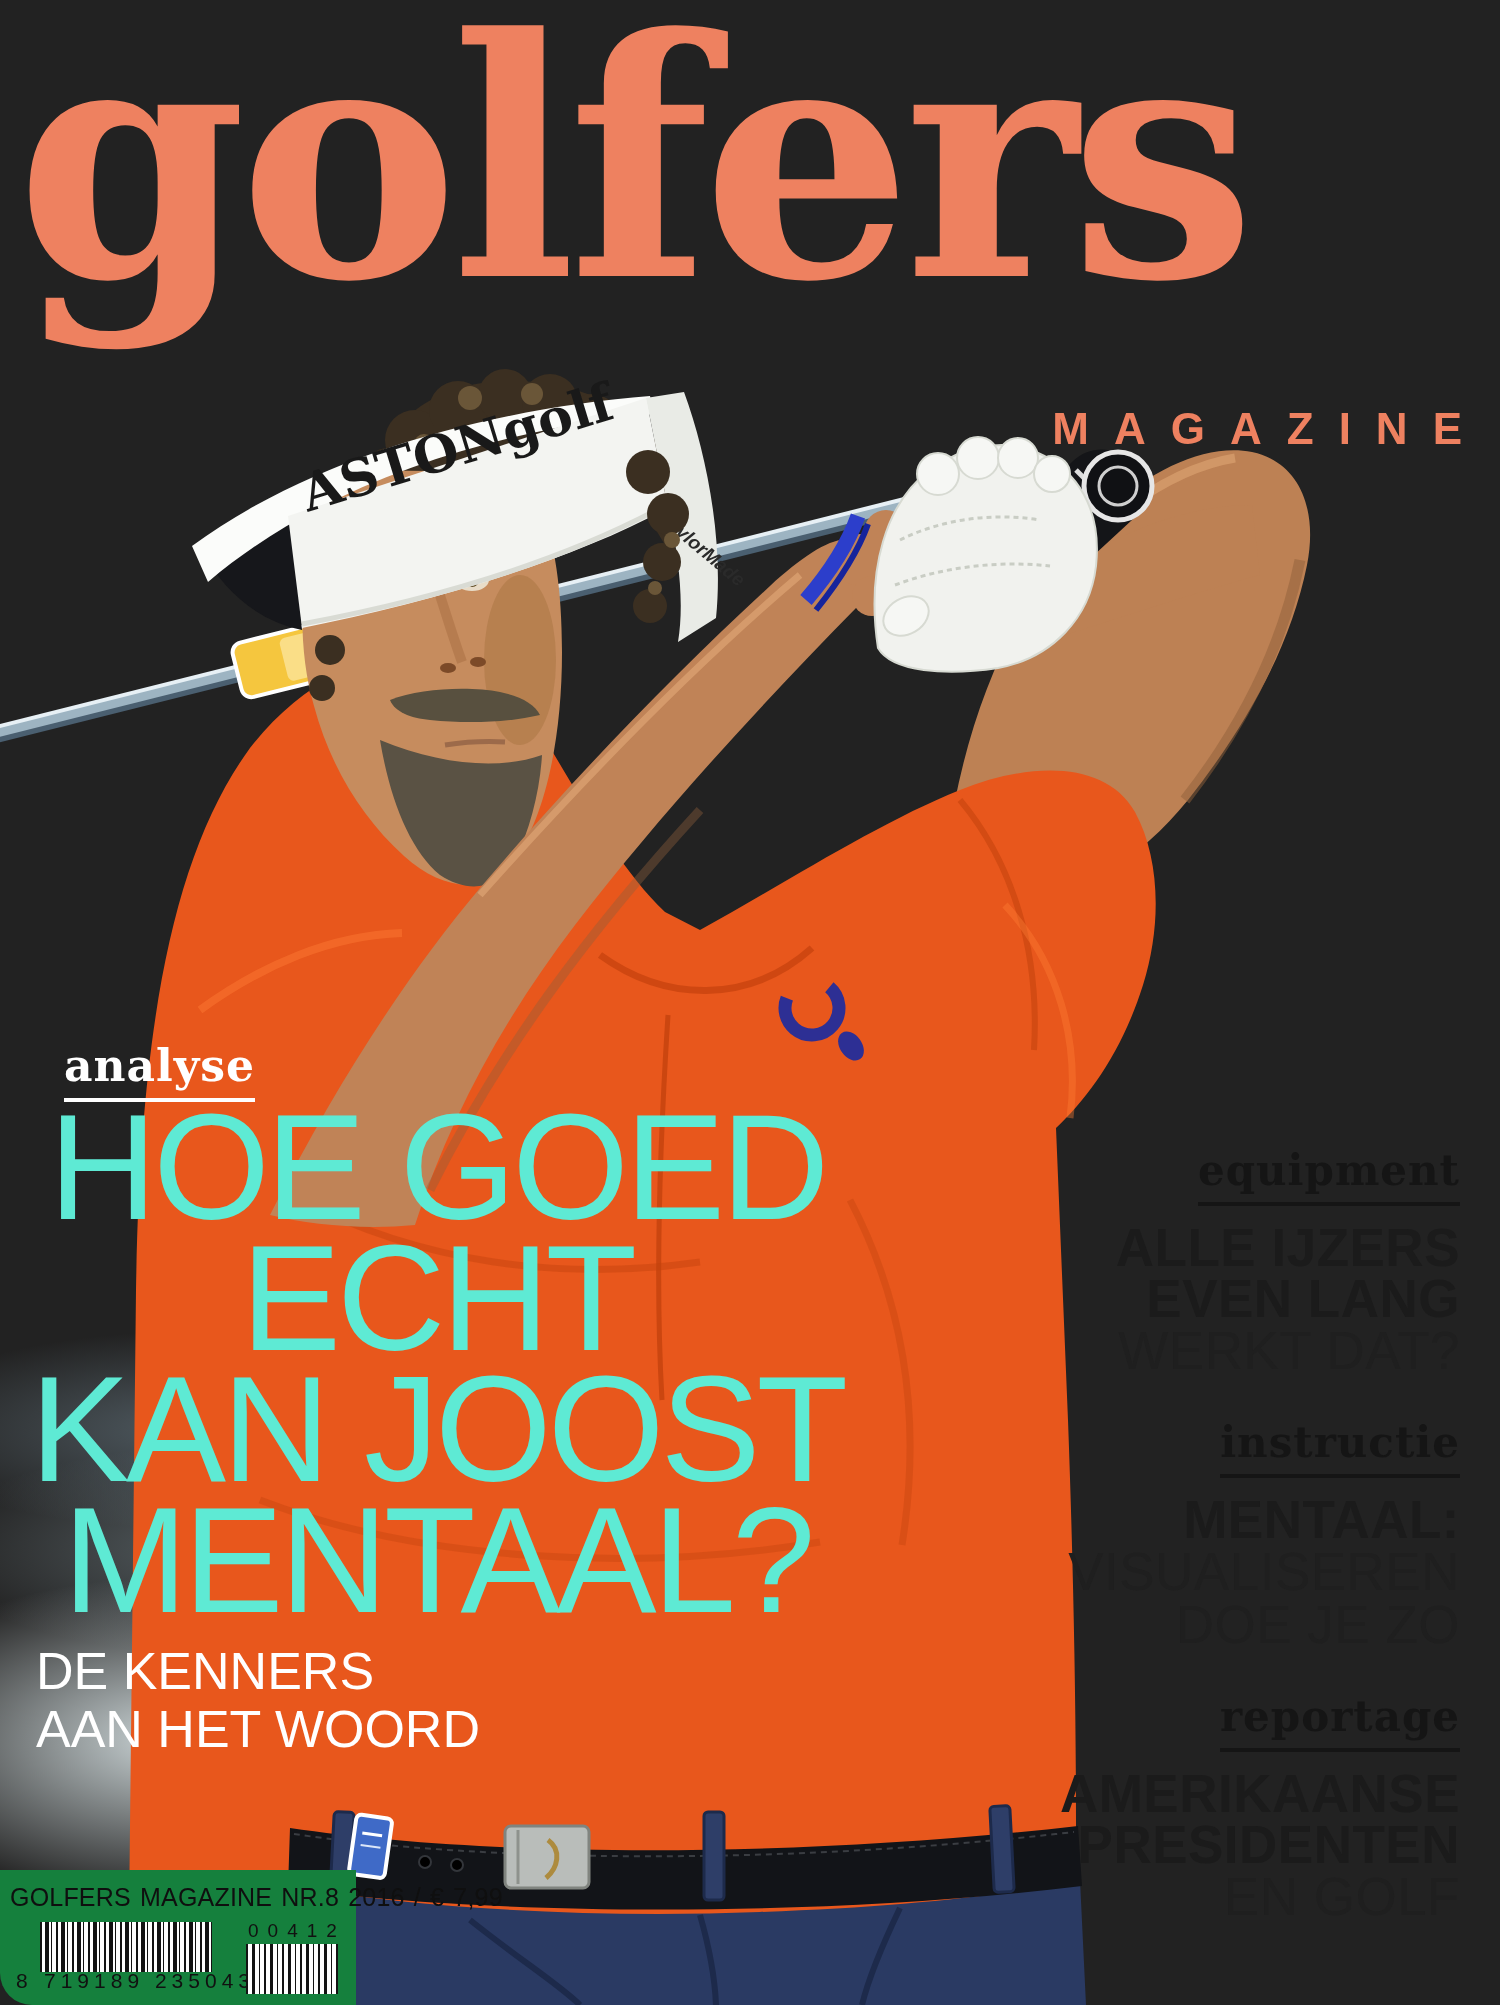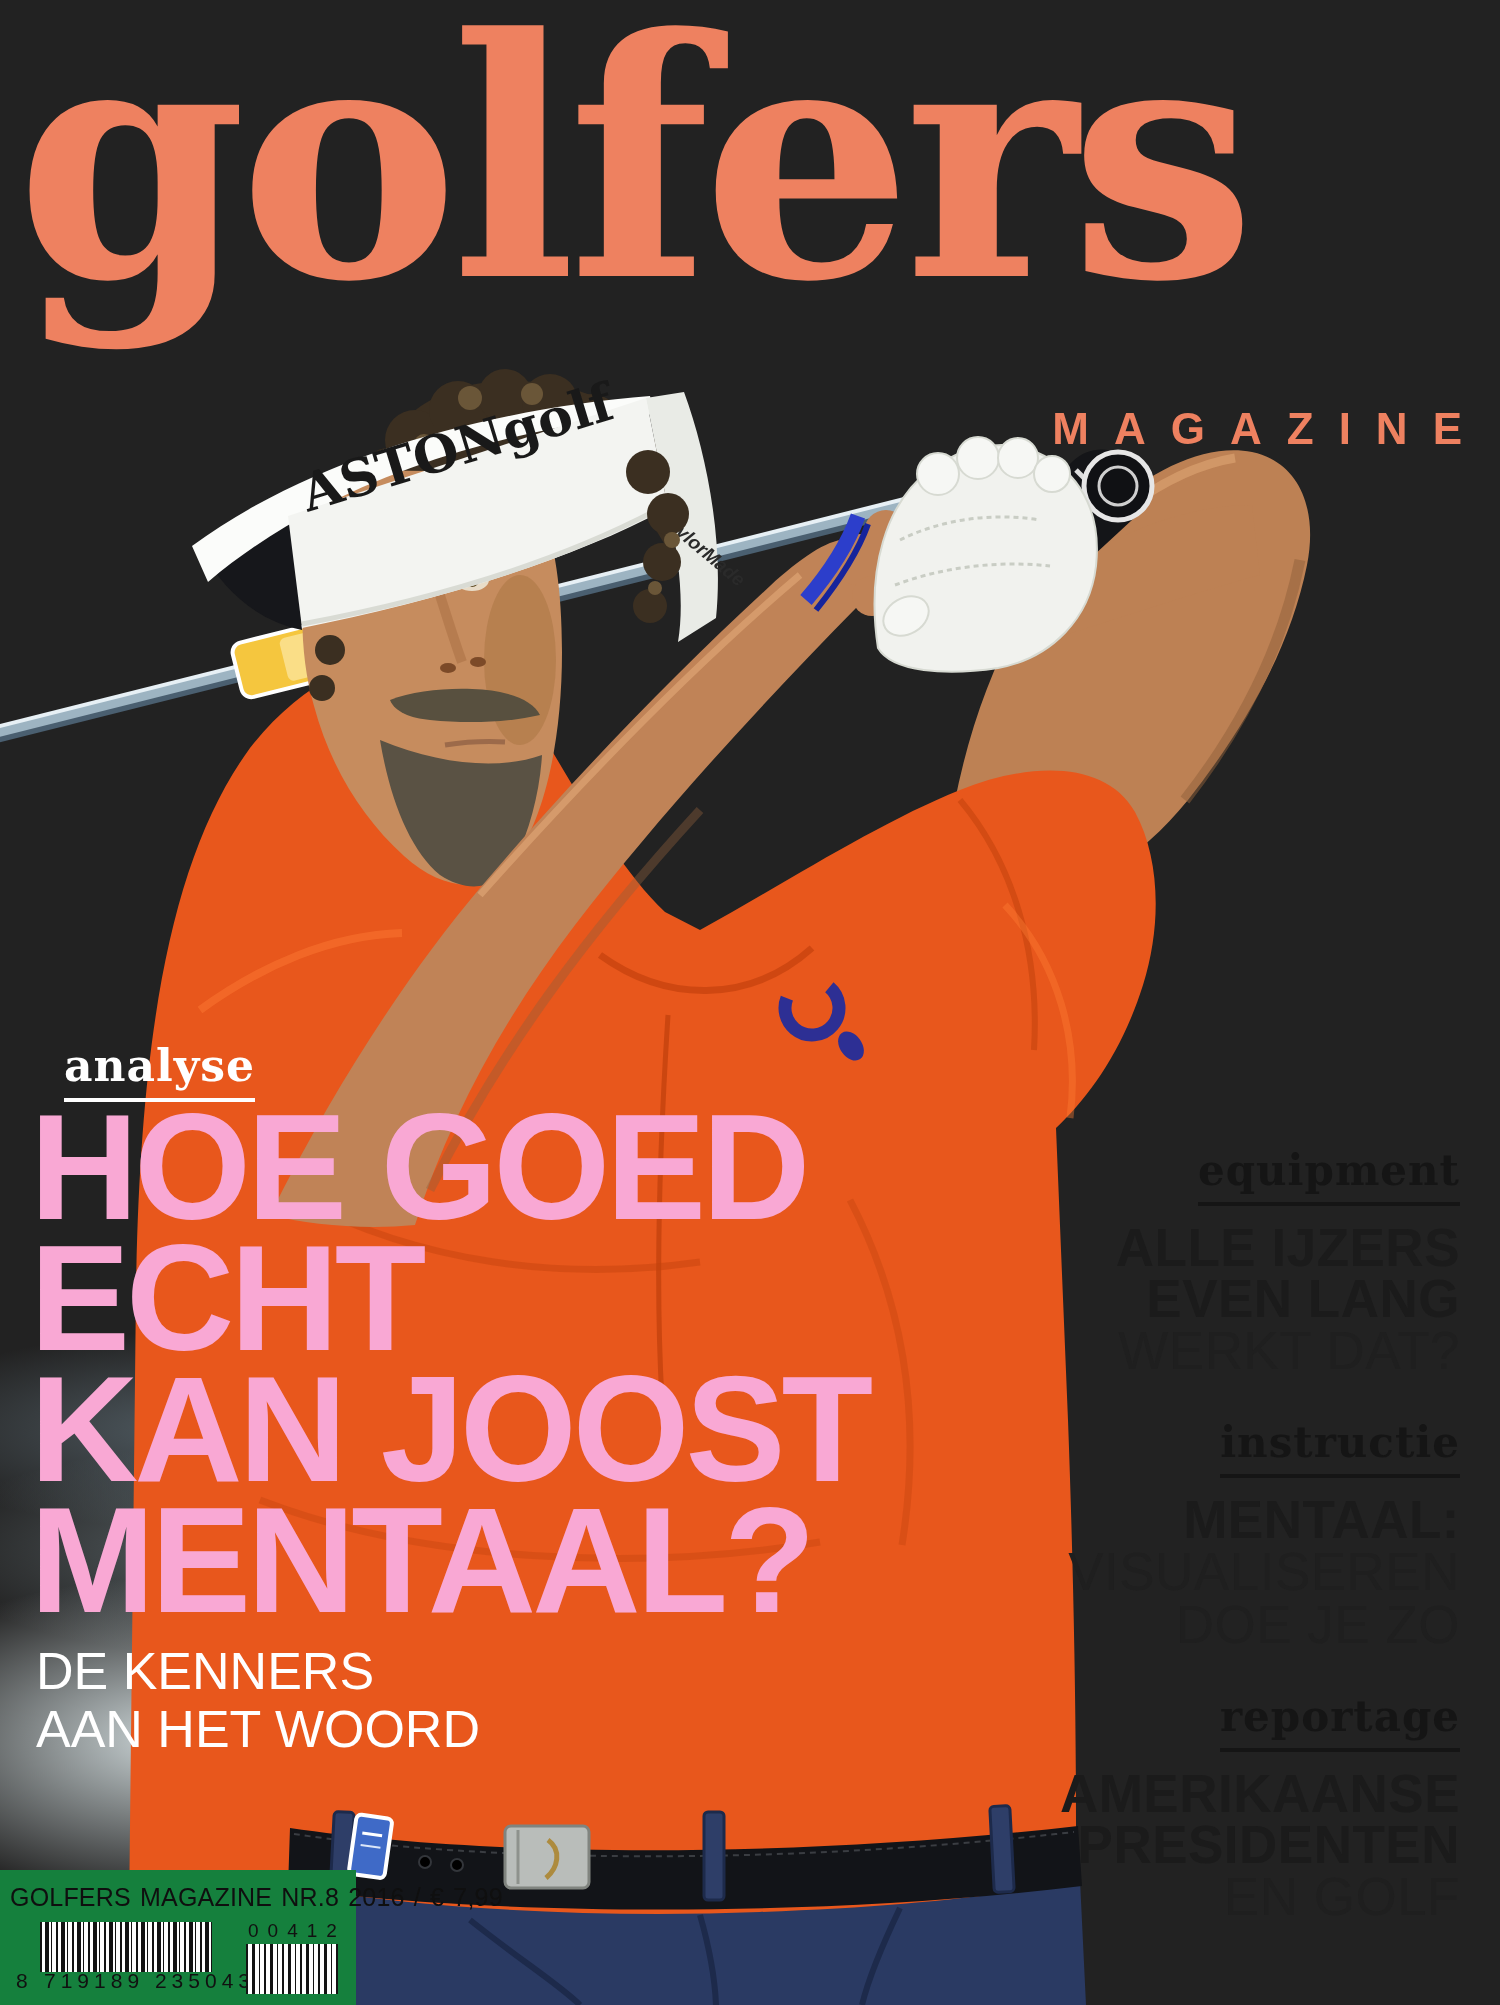--- a/index.html
+++ b/index.html
@@ -4,20 +4,21 @@
 <title>golfers MAGAZINE</title>
 <style>
   html,body{margin:0;padding:0;background:#222;}
   .cover{
     position:relative; width:1500px; height:2005px; overflow:hidden;
     font-family:"Liberation Sans", sans-serif;
     background:linear-gradient(180deg,
       #2d5977 0%, #2e5a78 26%, #3865822 30%,
       #2f5c79 30%, #3c6a87 42%, #597f9b 52%, #7aa2b3 63%,
       #97c0cc 73%, #a9cfda 82%, #b6dde7 93%, #b0d8e2 100%);
+    border-radius:32px;
   }
   .haze{position:absolute; pointer-events:none;}
   .haze1{left:-120px; top:1330px; width:640px; height:200px;
     background:radial-gradient(ellipse at center, rgba(118,138,150,.55) 0%, rgba(118,138,150,0) 70%);}
   .haze2{left:-80px; top:1440px; width:700px; height:220px;
     background:radial-gradient(ellipse at center, rgba(150,170,178,.5) 0%, rgba(150,170,178,0) 70%);}
   .haze3{left:-140px; top:1580px; width:620px; height:320px;
     background:radial-gradient(ellipse at center, rgba(232,243,245,.85) 0%, rgba(232,243,245,0) 72%);}
   .figure-svg{position:absolute; left:0; top:0; width:1500px; height:2005px;}
 
@@ -33,22 +34,22 @@
   }
 
   
   .tag{font-family:"DejaVu Serif", serif; font-weight:bold; display:inline-block;
        padding-bottom:7px;}
   .tag-white{font-size:44px; color:#ffffff; border-bottom:4px solid #ffffff; letter-spacing:1px;margin-left:28px;}
   .tag-black{font-size:42px; color:#151515; border-bottom:4px solid #151515; letter-spacing:1px;}
 
   
   .analyse-block{position:absolute; left:36px; top:1040px;}
-  .headline{position:absolute; left:30px; top:1102px; color:#f9a8d4;
-    font-size:150px; font-weight:bold; letter-spacing:-4px; line-height:131px; white-space:nowrap;}
+  .headline{position:absolute; left:30px; top:1102px; color:#5eead4;
+    font-size:150px; font-weight:normal; letter-spacing:-4px; line-height:131px; white-space:nowrap;text-align:center;}
   .dek{position:absolute; left:36px; top:1642px; color:#ffffff;
     font-size:52px; font-weight:normal; line-height:58px; letter-spacing:0px; white-space:nowrap;}
 
   
   .right-block{position:absolute; right:40px; text-align:right; white-space:nowrap;}
   .feat-lines{margin-top:16px;}
   .feat-strong{font-size:53px; font-weight:bold; color:#1b1b1b; line-height:51px; letter-spacing:0.5px;}
   .feat-light{font-size:53px; font-weight:normal; color:#1f1f1f; line-height:53px; letter-spacing:0.5px;}
   .fb-equipment{top:1146px;}
   .fb-instructie{top:1418px;}

